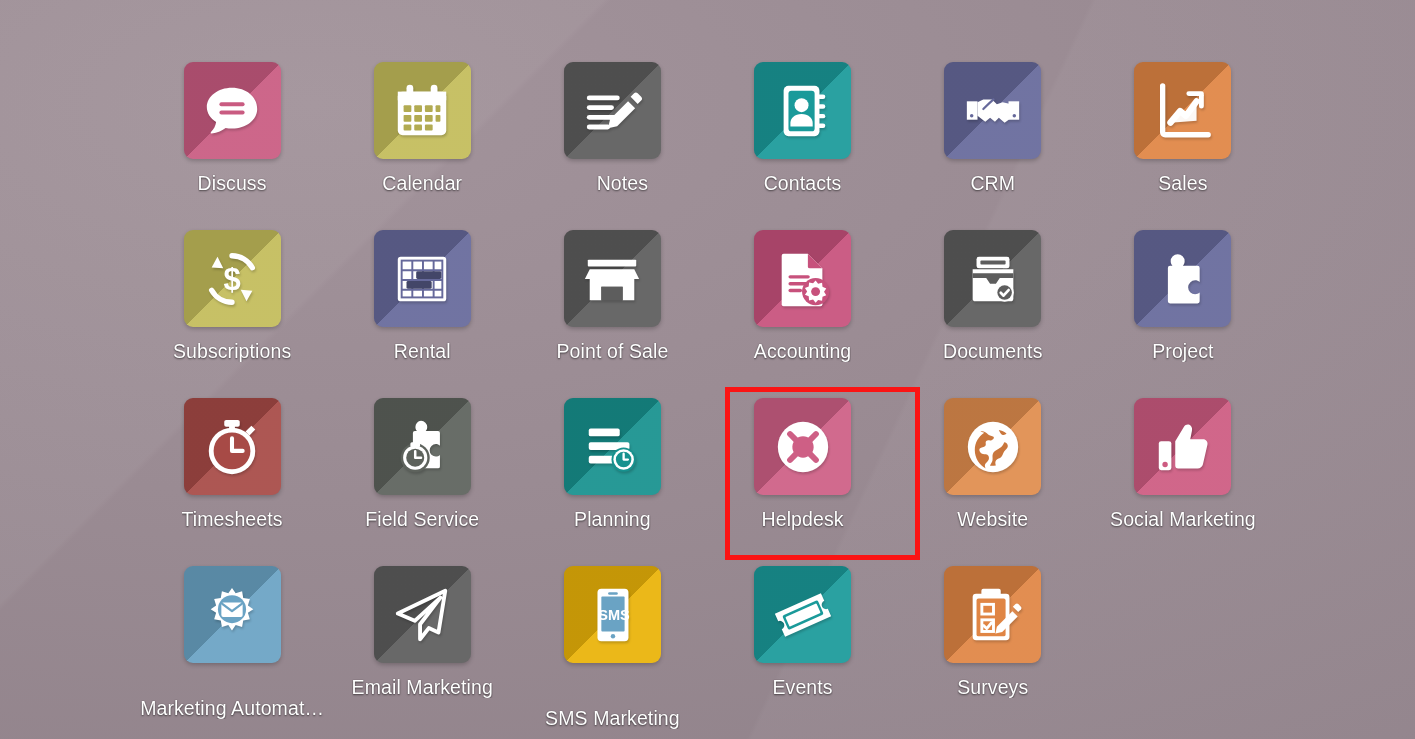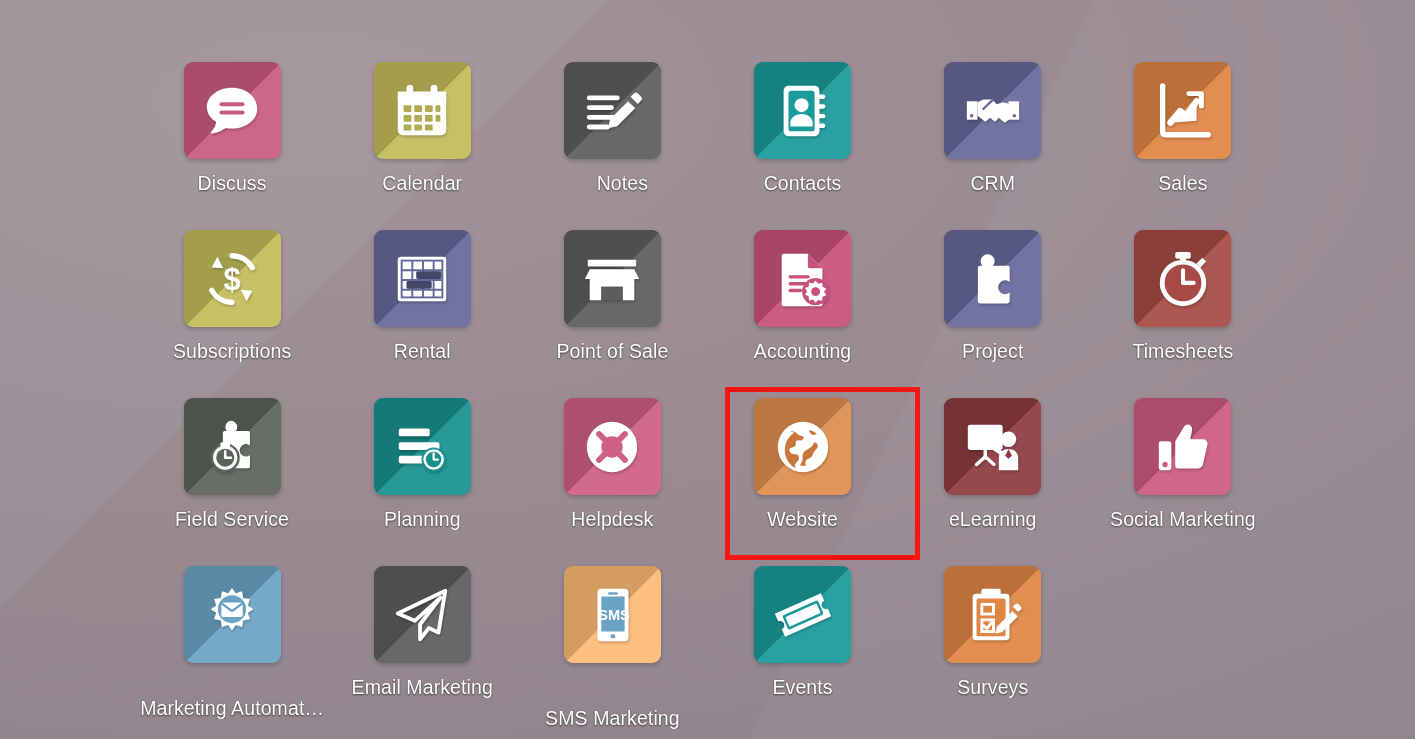--- a/index.html
+++ b/index.html
@@ -252,20 +252,34 @@
             <rect x="17" y="42" width="14" height="3.6" rx="1.8"></rect>
           </g>
           <circle cx="45" cy="45" r="14" fill="#c7517c"></circle>
           <path d="M45 33.5l2.6 3.3 4.1-.9.4 4.2 3.9 1.6-2.3 3.5 2.3 3.5-3.9 1.6-.4 4.2-4.1-.9L45 56.5l-2.6-3.3-4.1.9-.4-4.2-3.9-1.6 2.3-3.5-2.3-3.5 3.9-1.6.4-4.2 4.1.9z" fill="#ffffff"></path>
           <circle cx="45" cy="45" r="4.6" fill="#c7517c"></circle>
         </svg>
       </div>
       <div class="app-label" style="color: rgb(255, 255, 255); text-align: right;">Accounting</div>
     </div>
     <div class="app-tile">
+      <div class="icon-box" style="background: rgb(93, 93, 93);">
+        <svg viewBox="0 0 64 64">
+          <path d="M11 22h42v30a3 3 0 0 1-3 3H14a3 3 0 0 1-3-3z" fill="#ffffff"></path>
+          <rect x="15" y="9" width="34" height="12" rx="2.5" fill="#ffffff"></rect>
+          <rect x="19" y="13" width="26" height="4" rx="1" fill="#5d5d5d"></rect>
+          <path d="M11 26h42v5H39l-4 6h-6l-4-6H11z" fill="#5d5d5d"></path>
+          <circle cx="44" cy="46" r="9.5" fill="#ffffff"></circle>
+          <circle cx="44" cy="46" r="7.5" fill="#5d5d5d"></circle>
+          <path d="M40 46.2l2.8 3 5.3-5.8" stroke="#ffffff" stroke-width="2.8" fill="none" stroke-linecap="round" stroke-linejoin="round"></path>
+        </svg>
+      </div>
+      <div class="app-label" style="color: rgb(255, 255, 255);">Documents</div>
+    </div>
+    <div class="app-tile">
       <div class="icon-box" style="background: rgb(102, 105, 155);">
         <svg viewBox="0 0 64 64">
           <path d="M26 7a7 7 0 0 1 7 7c0 1.6-.6 3-1.5 4.2H46a2 2 0 0 1 2 2v13.5c1.2-.9 2.6-1.5 4.2-1.5a7 7 0 0 1 0 14c-1.6 0-3-.6-4.2-1.5V55a2 2 0 0 1-2 2H33a2 2 0 0 1-2-2V44.3c-1.2.9-2.6 1.5-4.2 1.5a7 7 0 1 1 0-14c1.6 0 3 .6 4.2 1.5V22a2 2 0 0 1-2-2H19V13.2c1.2.9 2.6 1.5 4.2 1.5" fill="none"></path>
           <path d="M26.5 6.5a7.2 7.2 0 0 1 7.2 7.2c0 1.8-.7 3.4-1.8 4.7H47a2.2 2.2 0 0 1 2.2 2.2v14.6c-1.3-1.1-2.9-1.8-4.7-1.8a7.2 7.2 0 0 0 0 14.4c1.8 0 3.4-.7 4.7-1.8V55a2.2 2.2 0 0 1-2.2 2.2H18.6A2.2 2.2 0 0 1 16.4 55V20.6a2.2 2.2 0 0 1 2.2-2.2h2.5c-1.1-1.3-1.8-2.9-1.8-4.7a7.2 7.2 0 0 1 7.2-7.2z" fill="#ffffff"></path>
         </svg>
       </div>
       <div class="app-label" style="color: rgb(255, 255, 255);">Project</div>
     </div>
     <div class="app-tile">
       <div class="icon-box" style="background: rgb(167, 74, 70);">
@@ -332,34 +346,20 @@
           <g fill="#c9763c">
             <path d="M19 16c3-1 6 1 8 3 1.5 1.5 4 1 5.5 2.5 1.2 1.2-.5 3-2 3.5-2 .6-4-.5-5.5.8-1.4 1.2.3 3.3-.8 4.8-1.4 1.9-4.4 1.2-5.8 3-1.2 1.6.2 4 1.8 5 1.8 1.1 4.2.3 6 1.3 1.7 1 2 3.4 1.3 5.2-.8 2-3 3-3.7 5-.5 1.4 0 3 .8 4.2-6.8-3.7-11.4-10.9-11.4-19.1 0-7.4 3.8-14 9.8-17.8z"></path>
             <path d="M38 14.5c3 .5 5.8 1.8 8 3.6-1 1.4-3 1.8-4.6 1.2-1.6-.6-2.4-2.8-3.4-4.8z"></path>
             <path d="M44 27c2 .5 3.5 2.3 3.3 4.3-.2 2.2-2.5 3.5-3.8 5.3-1.3 1.8-1.5 4.2-3 5.8-1.4 1.5-4 1.6-5.3 3.2-1.2 1.4-.8 3.6-.3 5.4-2 .4-4 .5-6 .3.6-1.8 2-3.3 2.5-5.2.6-2.3-.4-4.8.4-7 .8-2.4 3.4-3.7 5.6-5 2.2-1.3 4.4-2.8 5.4-5.2.4-1 .6-2 1.2-1.9z"></path>
           </g>
         </svg>
       </div>
       <div class="app-label" style="color: rgb(255, 255, 255); text-align: center;">Website</div>
     </div>
     <div class="app-tile">
-      <div class="icon-box" style="background: rgb(140, 59, 63);">
-        <svg viewBox="0 0 64 64">
-          <rect x="6" y="9" width="36" height="26" rx="2.5" fill="#ffffff"></rect>
-          <path d="M24 35v8" stroke="#ffffff" stroke-width="3.6" stroke-linecap="round"></path>
-          <path d="M24 42l-9 8M24 42l9 8" stroke="#ffffff" stroke-width="3.6" stroke-linecap="round"></path>
-          <circle cx="48" cy="24" r="8" fill="#ffffff"></circle>
-          <path d="M48 34c-6.5 0-10 4.2-10 9.5V56h20V43.5c0-5.3-3.5-9.5-10-9.5z" fill="#ffffff"></path>
-          <path d="M40 38l-9-6" stroke="#ffffff" stroke-width="4.4" stroke-linecap="round"></path>
-          <path d="M48 34l-3.5 7 3.5 3 3.5-3z" fill="#8c3b3f"></path>
-        </svg>
-      </div>
-      <div class="app-label" style="color: rgb(255, 255, 255);">eLearning</div>
-    </div>
-    <div class="app-tile">
       <div class="icon-box" style="background: rgb(205, 91, 129);">
         <svg viewBox="0 0 64 64">
           <rect x="7" y="26" width="13" height="30" rx="2.5" fill="#ffffff"></rect>
           <circle cx="13.5" cy="50" r="2.8" fill="#cd5b81"></circle>
           <path d="M24 26l9-15c1.5-2.6 5-3.2 7-1 1.4 1.6 1.6 3.6 1.2 5.6L39.5 24h13.2c3 0 5.2 2.8 4.5 5.7l-4.6 20c-.6 2.6-2.9 4.4-5.5 4.4H27a3 3 0 0 1-3-3z" fill="#ffffff"></path>
         </svg>
       </div>
       <div class="app-label" style="color: rgb(255, 255, 255);">Social Marketing</div>
     </div>
     <div class="app-tile">
@@ -375,21 +375,21 @@
     </div>
     <div class="app-tile">
       <div class="icon-box" style="background: rgb(93, 93, 93);">
         <svg viewBox="0 0 64 64">
           <path d="M56 7L7 30.5l17.5 7.5L51 14 30 41.5V57l9-11.5 10 4.5z" fill="none" stroke="#ffffff" stroke-width="4" stroke-linejoin="round" stroke-linecap="round"></path>
         </svg>
       </div>
       <div class="app-label" style="color: rgb(255, 255, 255);">Email Marketing</div>
     </div>
     <div class="app-tile">
-      <div class="icon-box" style="background: #fdba74;">
+      <div class="icon-box" style="background: #eab308;">
         <svg viewBox="0 0 64 64">
           <rect x="17" y="5" width="32" height="54" rx="4" fill="#ffffff"></rect>
           <rect x="21" y="13" width="24" height="36" rx="1" fill="#6aa3c4"></rect>
           <rect x="28" y="8.5" width="10" height="2.6" rx="1.3" fill="#6aa3c4"></rect>
           <circle cx="33" cy="54" r="2.3" fill="#6aa3c4"></circle>
           <text x="34" y="37" font-family="Liberation Sans, sans-serif" font-size="15" font-weight="bold" fill="#ffffff" text-anchor="middle">SMS</text>
         </svg>
       </div>
       <div class="app-label" style="color: rgb(255, 255, 255); margin-top: 44px;">SMS Marketing</div>
     </div>

